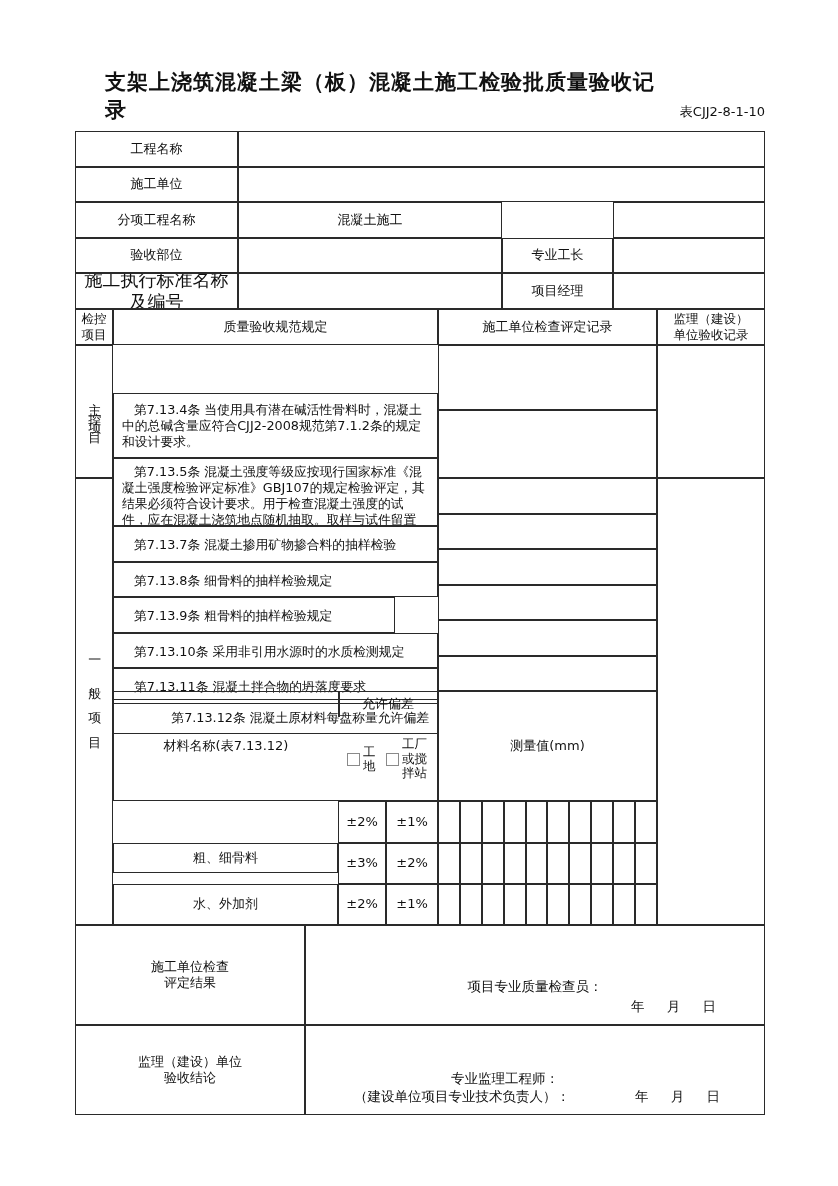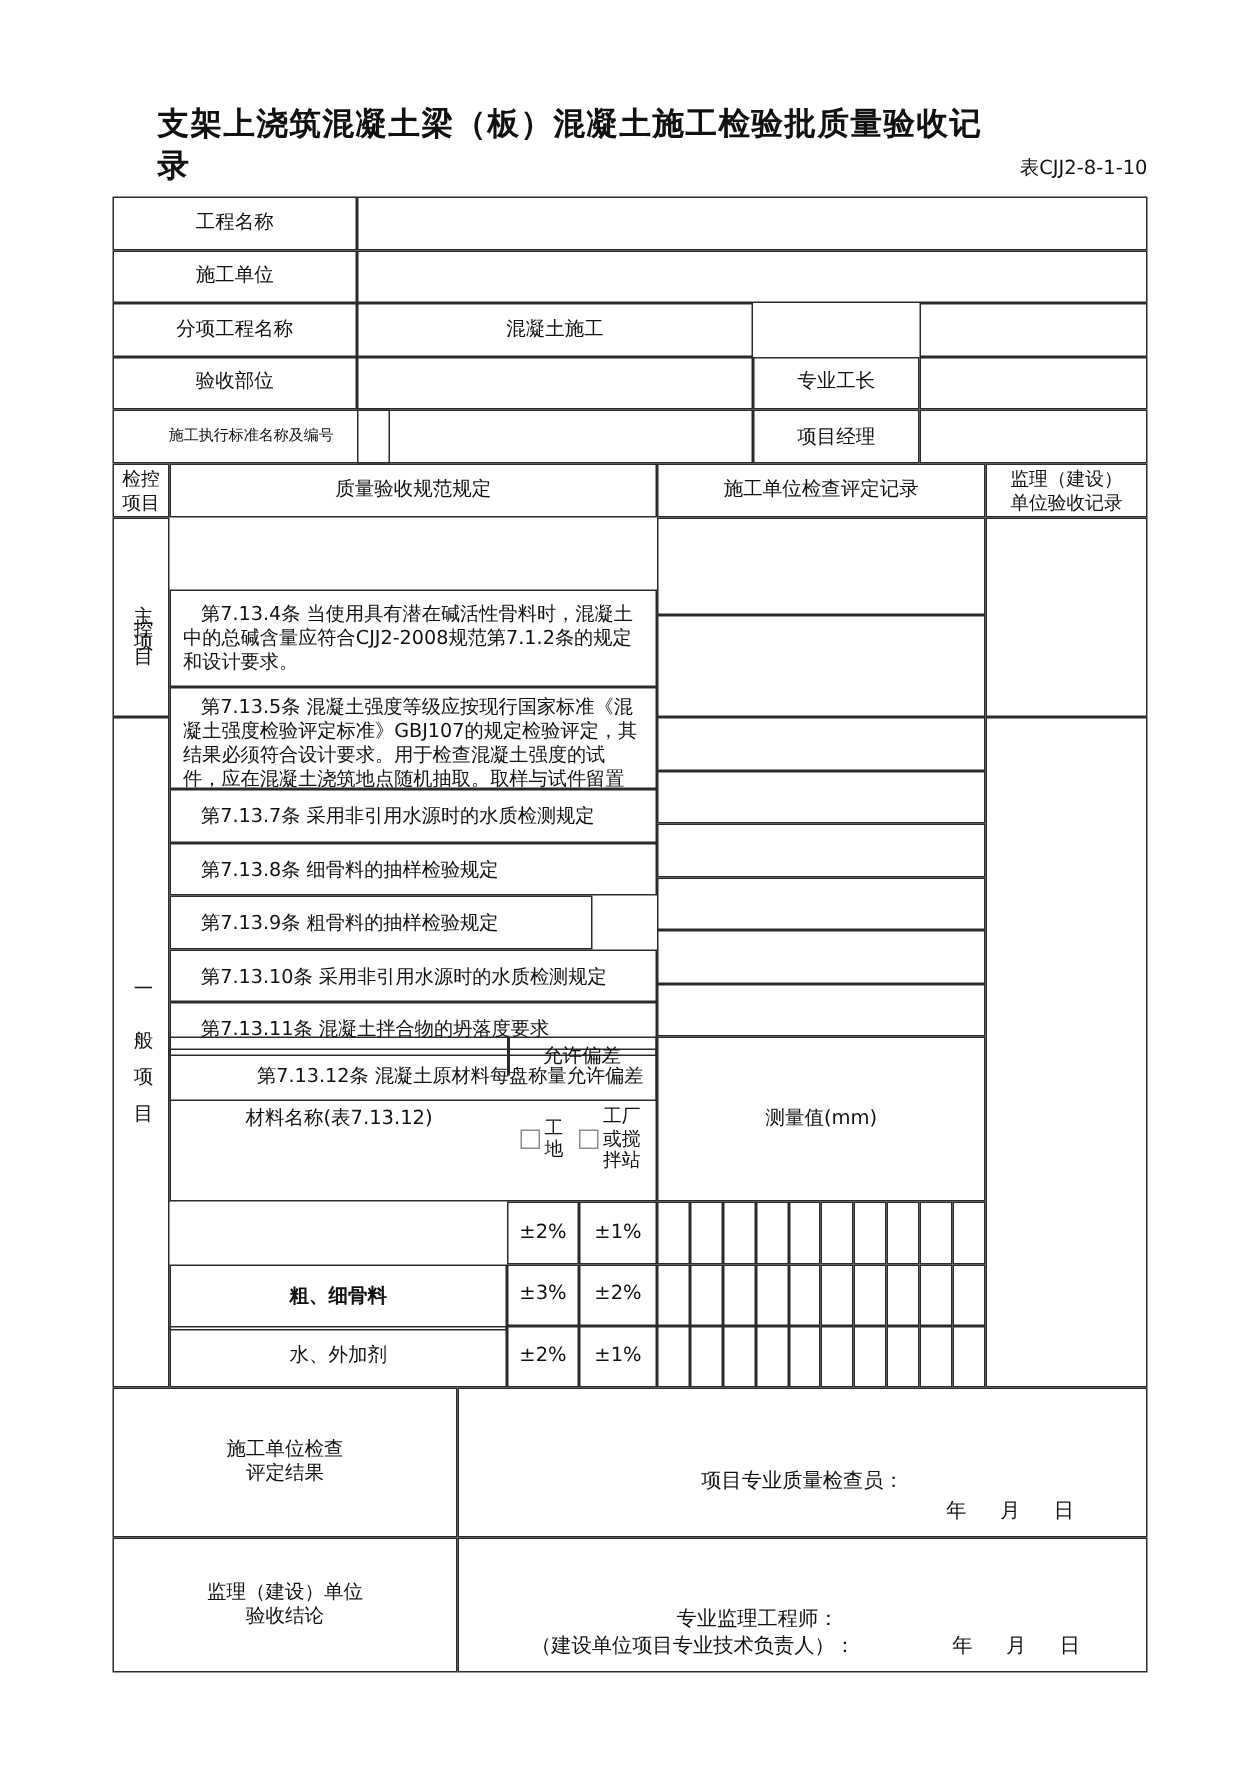--- a/index.html
+++ b/index.html
@@ -87,21 +87,21 @@
 
   <div class="cell" style="left:75px;top:202px;width:163px;height:36px;">分项工程名称</div>
   <div class="cell" style="left:238px;top:202px;width:264px;height:36px;">混凝土施工</div>
   <div class="cell" style="left:613px;top:202px;width:152px;height:36px;"></div>
 
   <div class="cell" style="left:75px;top:238px;width:163px;height:35px;">验收部位</div>
   <div class="cell" style="left:238px;top:238px;width:264px;height:35px;"></div>
   <div class="cell" style="left:502px;top:238px;width:111px;height:35px;">专业工长</div>
   <div class="cell" style="left:613px;top:238px;width:152px;height:35px;"></div>
 
-  <div class="cell" style="left:75px;top:273px;width:185px;height:36px;font-size:10px;">施工执行标准名称及编号</div>
+  <div class="cell" style="left:75px;top:273px;width:163px;height:36px;font-size:18px;">施工执行标准名称及编号</div>
   <div class="cell" style="left:238px;top:273px;width:264px;height:36px;"></div>
   <div class="cell" style="left:502px;top:273px;width:111px;height:36px;font-family:Liberation Serif, serif;">项目经理</div>
   <div class="cell" style="left:613px;top:273px;width:152px;height:36px;"></div>
 
   <div class="cell" style="left:75px;top:309px;width:38px;height:36px;font-size:12.5px;">检控
 项目</div>
   <div class="cell" style="left:113px;top:309px;width:325px;height:36px;">质量验收规范规定</div>
   <div class="cell" style="left:438px;top:309px;width:219px;height:36px;">施工单位检查评定记录</div>
   <div class="cell" style="left:657px;top:309px;width:108px;height:36px;font-size:12.5px;">监理（建设）
 单位验收记录</div>
@@ -112,21 +112,21 @@
   <div class="cell clause" style="left:113px;top:345px;width:325px;height:65px;padding-top:8px;">第7.13.4条  当使用具有潜在碱活性骨料时，混凝土中的总碱含量应符合CJJ2-2008规范第7.1.2条的规定和设计要求。</div>
   <div class="cell" style="left:438px;top:345px;width:219px;height:65px;"></div>
   <div class="cell clause" style="left:113px;top:410px;width:325px;height:68px;padding-top:5px;">第7.13.5条  混凝土强度等级应按现行国家标准《混凝土强度检验评定标准》GBJ107的规定检验评定，其结果必须符合设计要求。用于检查混凝土强度的试件，应在混凝土浇筑地点随机抽取。取样与试件留置规定</div>
   <div class="cell" style="left:438px;top:410px;width:219px;height:68px;"></div>
   <div class="cell" style="left:657px;top:345px;width:108px;height:133px;"></div>
 
   <div class="cell vcell" style="left:75px;top:478px;width:38px;height:447px;">
     <span style="letter-spacing:25px;">一般项目</span>
   </div>
 
-  <div class="cell clause" style="left:113px;top:478px;width:325px;height:36px;line-height:30px;">第7.13.7条  采用非引用水源时的水质检测规定</div>
+  <div class="cell clause" style="left:113px;top:478px;width:325px;height:36px;line-height:30px;">第7.13.7条  混凝土掺用矿物掺合料的抽样检验</div>
   <div class="cell" style="left:438px;top:478px;width:219px;height:36px;"></div>
 
   <div class="cell clause" style="left:113px;top:514px;width:325px;height:35px;line-height:29px;">第7.13.8条  细骨料的抽样检验规定</div>
   <div class="cell" style="left:438px;top:514px;width:219px;height:35px;"></div>
 
   <div class="cell clause" style="left:113px;top:549px;width:282px;height:36px;line-height:30px;">第7.13.9条  粗骨料的抽样检验规定</div>
   <div class="cell" style="left:438px;top:549px;width:219px;height:36px;"></div>
 
   <div class="cell clause" style="left:113px;top:585px;width:325px;height:35px;line-height:29px;">第7.13.10条  采用非引用水源时的水质检测规定</div>
   <div class="cell" style="left:438px;top:585px;width:219px;height:35px;"></div>
@@ -151,21 +151,21 @@
     <div class="tol-group">
       <span class="checkbox"></span>
       <span class="vtext w2">工厂或搅拌站</span>
     </div>
   </div>
   <div class="cell" style="left:438px;top:691px;width:219px;height:110px;">测量值(mm)</div>
 
   <div class="cell" style="left:338px;top:801px;width:48px;height:42px;">±2%</div>
   <div class="cell" style="left:386px;top:801px;width:52px;height:42px;">±1%</div>
 
-  <div class="cell" style="left:113px;top:843px;width:225px;height:44px;font-weight:bold;">粗、细骨料</div>
+  <div class="cell" style="left:113px;top:843px;width:225px;height:30px;">粗、细骨料</div>
   <div class="cell" style="left:338px;top:843px;width:48px;height:41px;">±3%</div>
   <div class="cell" style="left:386px;top:843px;width:52px;height:41px;">±2%</div>
 
   <div class="cell" style="left:113px;top:884px;width:225px;height:41px;">水、外加剂</div>
   <div class="cell" style="left:338px;top:884px;width:48px;height:41px;">±2%</div>
   <div class="cell" style="left:386px;top:884px;width:52px;height:41px;">±1%</div>
 
   <div id="measure-grid">
       <div class="mcell"></div>
       <div class="mcell"></div>

